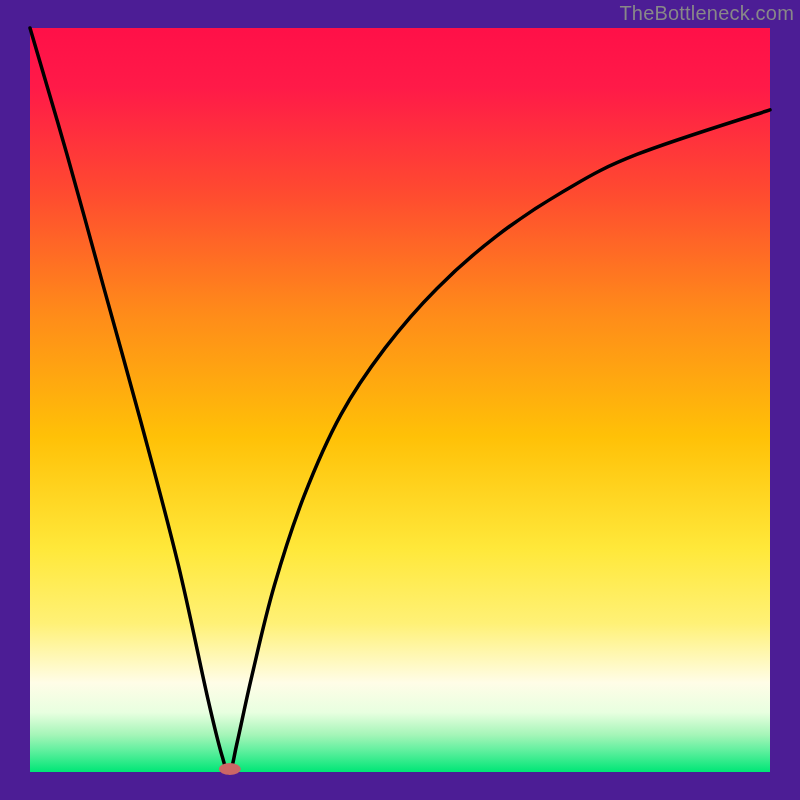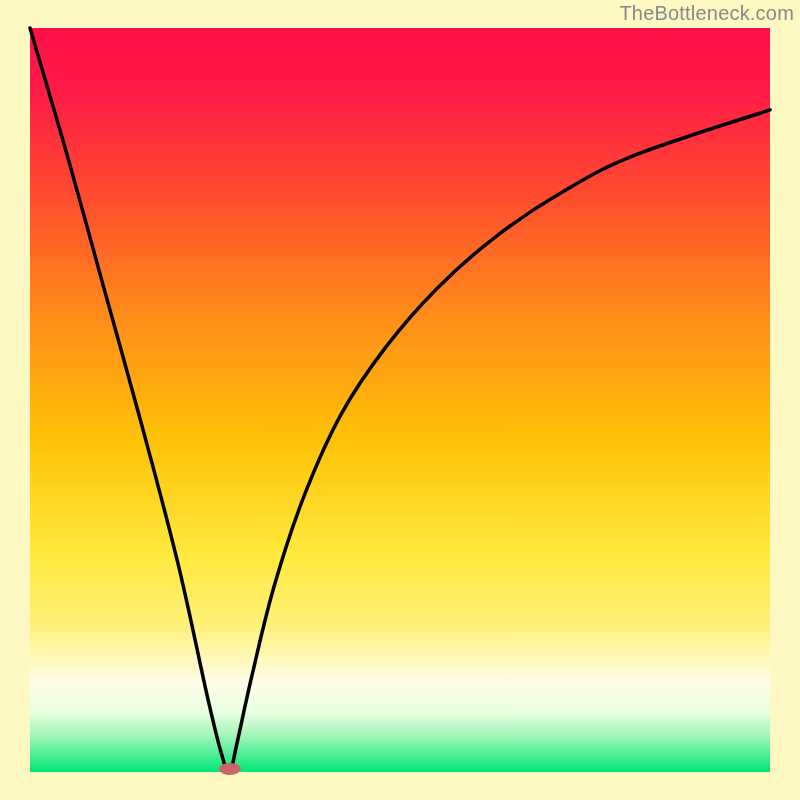--- a/index.html
+++ b/index.html
@@ -9,21 +9,21 @@
     height: 800px;
     background: #000;
     overflow: hidden;
     font-family: Arial, Helvetica, sans-serif;
   }
   .frame {
     position: absolute;
     top: 0; left: 0;
     width: 800px;
     height: 800px;
-    background: #fef9c3;
+    background: #4c1d95;
   }
   .watermark {
     position: absolute;
     top: 2px;
     right: 6px;
     color: #888;
     font-size: 20px;
     letter-spacing: 0.2px;
     z-index: 10;
   }

